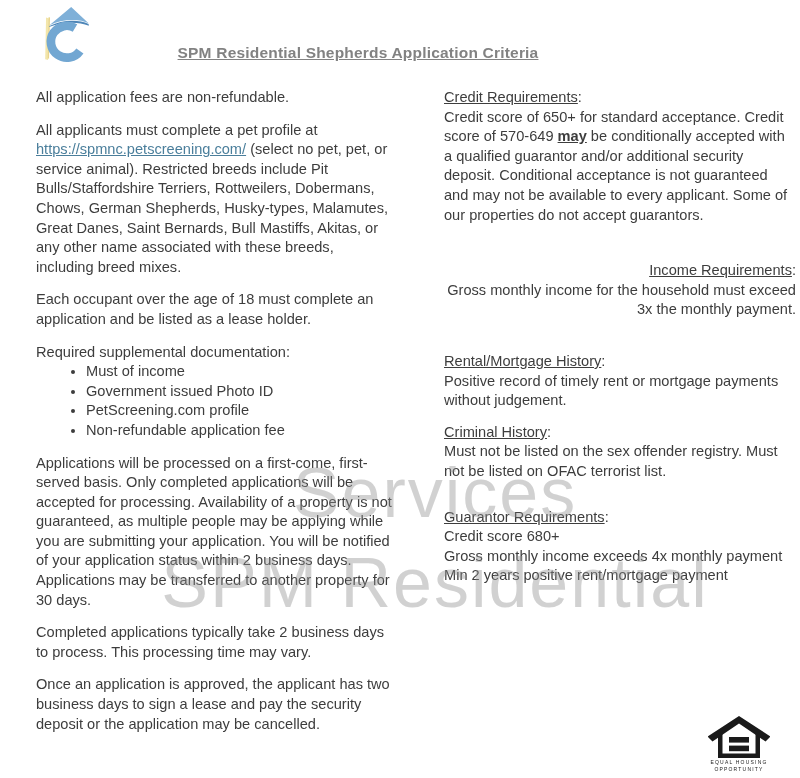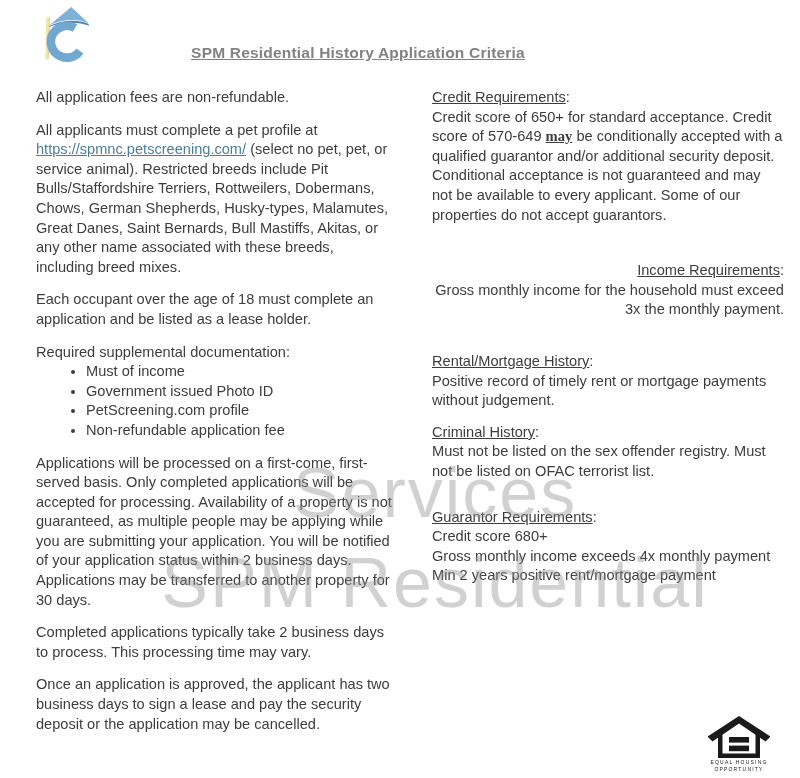--- a/index.html
+++ b/index.html
@@ -21,21 +21,21 @@
     text-align:center;
     font-size:15.5px; font-weight:bold;
     color:#828282;
     text-decoration:underline;
     letter-spacing:0.2px;
   }
 
   
   .columns {
     position:absolute; top:88px; left:36px;
-    display:flex; gap:40px;
+    display:flex; gap:52px;
     font-size:14.6px; line-height:19.6px;
   }
   .col-left  { width:356px; }
   .col-right { width:352px; }
   p { margin:0 0 13px 0; }
   ul { margin:0 0 13px 0; padding-left:50px; }
   li { line-height:19.6px; }
   .docs-heading { margin-bottom:0; }
 
   a.doc-link { color:#4a7e9b; text-decoration:underline; cursor:pointer; }
@@ -43,21 +43,21 @@
   .section { margin-bottom:34px; }
   .sec-credit   { margin-bottom:36px; }
   .sec-income   { margin-bottom:32px;text-align:right; }
   .sec-rental   { margin-bottom:12px; }
   .sec-criminal { margin-bottom:26px; }
   .sec-guarantor{ margin-bottom:8px; }
   .sec-head { font-weight:normal; }
   .sec-head .u { text-decoration:underline; }
   .sec-body { margin:0; }
   .note { font-size:12.8px; line-height:16.5px; letter-spacing:0.1px; }
-  .emph { font-weight:bold; text-decoration:underline;font-family:Liberation Serif, serif; }
+  .emph { font-weight:bold; text-decoration:underline; }
   .gline { margin:0; }
 
   
   .watermark {
     position:absolute; top:448px; left:70px; width:730px;
     text-align:center;
     font-size:70px; line-height:90px;
     color:#8f8f8f; opacity:0.40;
     letter-spacing:2px;
     pointer-events:none;
@@ -74,21 +74,21 @@
 <div class="page">
 
   <svg class="logo" viewBox="0 0 60 62" aria-hidden="true">
     <path d="M13.5 14 L16.8 15 L15.6 58 L12.6 57 Z" fill="#f3e6ab"></path>
     <path d="M16.2 13.4 L17.6 14 L16.6 56.5 L15.2 56 Z" fill="#e8d48e"></path>
     <path d="M17 22 L39.5 3 L57.5 20 C48 14.5 29 15.5 17 22 Z" fill="#7fb0d8"></path>
     <path d="M17 22.6 C30 16.2 47 15.5 57.5 20.6 L57.8 22.4 C46 17.6 29 18.6 16.6 23.8 Z" fill="#4e86b8"></path>
     <circle cx="35" cy="39" r="16.5" fill="none" stroke="#72a7d2" stroke-width="9" stroke-dasharray="76 28" transform="rotate(35 35 39)"></circle>
   </svg>
 
-  <div class="title">SPM Residential History Application Criteria</div>
+  <div class="title">SPM Residential Shepherds Application Criteria</div>
 
   <div class="columns">
 
     <div class="col-left">
       <p>All application fees are non-refundable.</p>
 
       <p><span>All applicants must complete a pet profile at </span><a class="doc-link">https://spmnc.petscreening.com/</a><span> (select no pet, pet, or service animal). Restricted breeds include Pit Bulls/Staffordshire Terriers, Rottweilers, Dobermans, Chows, German Shepherds, Husky-types, Malamutes, Great Danes, Saint Bernards, Bull Mastiffs, Akitas, or any other name associated with these breeds, including breed mixes.</span></p>
 
       <p>Each occupant over the age of 18 must complete an application and be listed as a lease holder.</p>
 

